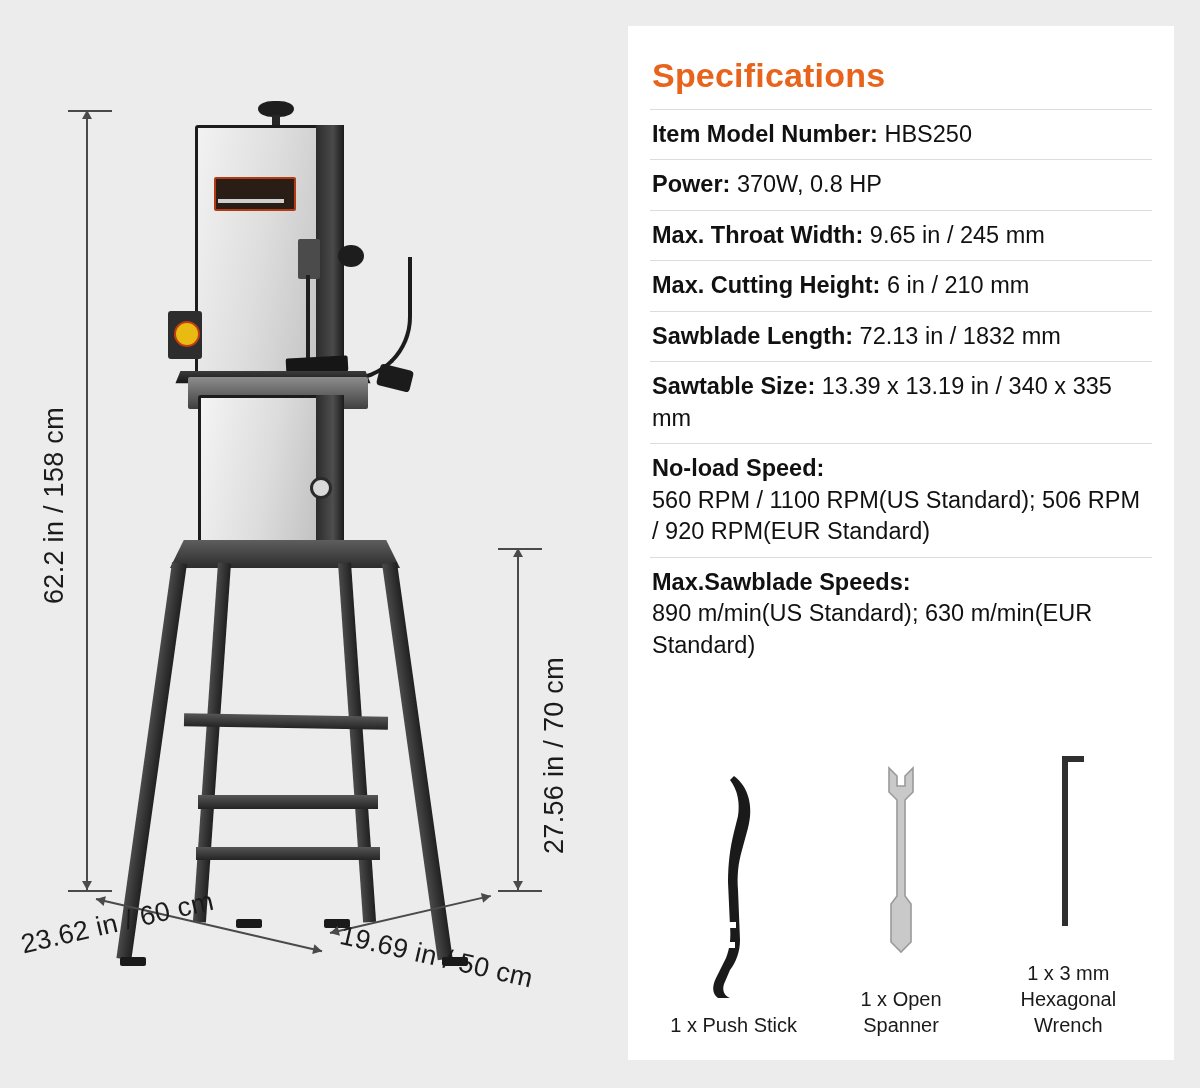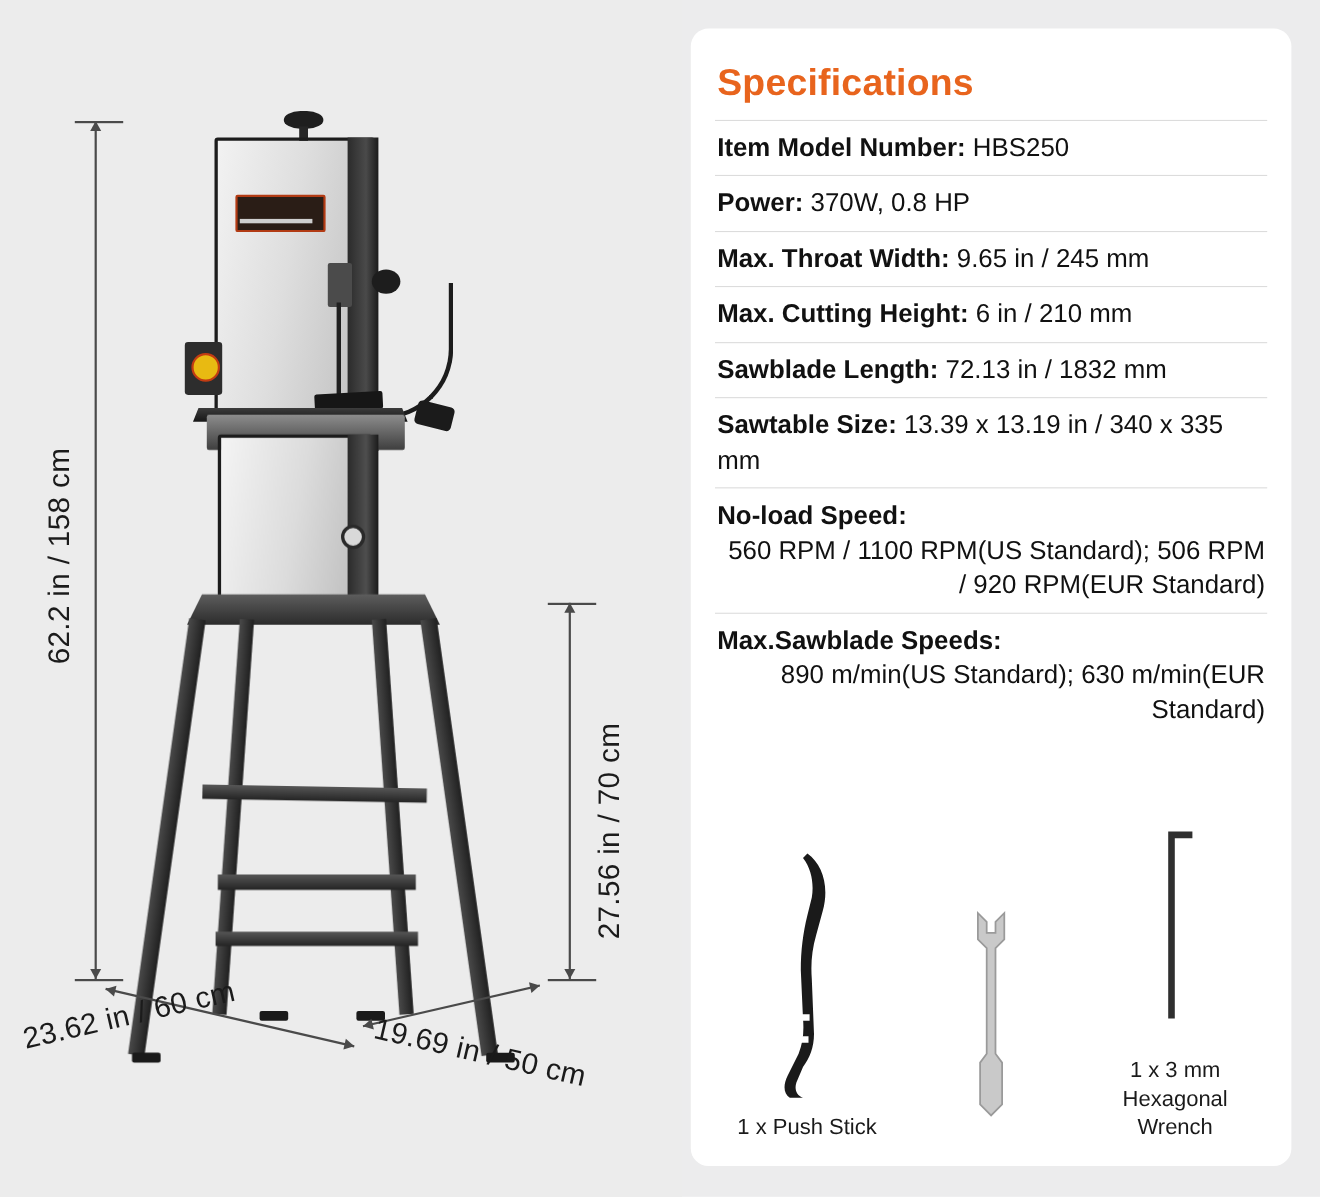--- a/index.html
+++ b/index.html
@@ -349,21 +349,21 @@
   }
 
   
   .spec-card {
     position: absolute;
     left: 628px;
     top: 26px;
     width: 546px;
     height: 1034px;
     background: #ffffff;
-    border-radius: 16px;
+    border-radius: 0;
     box-sizing: border-box;
     padding: 26px 22px 0 22px;
   }
   .spec-title {
     color: #e8641d;
     font-size: 34px;
     font-weight: bold;
     margin: 4px 0 14px 2px;
     letter-spacing: .2px;
   }
@@ -380,21 +380,20 @@
     line-height: 1.34;
   }
   .spec-row:first-child {
     border-top: 1px solid #dcdcdc;
   }
   .spec-key {
     font-weight: bold;
   }
   .spec-val {
     font-weight: normal;
-    text-align: right;
   }
   .spec-multi .spec-val {
     display: block;
   }
 
   
   .accessories {
     position: absolute;
     left: 22px;
     right: 22px;
@@ -529,20 +528,21 @@
         </div>
         <div class="acc-label">1 x Push Stick</div>
       </div>
 
       <div class="acc">
         <div class="acc-art">
           <svg width="60" height="230" viewBox="0 0 60 230">
             <path d="M18 22 L18 46 L26 54 L26 150 L20 158 L20 196 L30 206 L40 196 L40 158 L34 150 L34 54 L42 46 L42 22 L34 30 L34 40 L26 40 L26 30 Z" fill="#c9c9c9" stroke="#9a9a9a" stroke-width="1.6"></path>
           </svg>
         </div>
+        <div class="acc-label">1 x Open Spanner</div>
       </div>
 
       <div class="acc">
         <div class="acc-art">
           <svg width="60" height="230" viewBox="0 0 60 230">
             <path d="M46 36 L46 42 L30 42 L30 206 L24 206 L24 36 Z" fill="#2f2f2f"></path>
           </svg>
         </div>
         <div class="acc-label">1 x 3 mm Hexagonal Wrench</div>
       </div>

